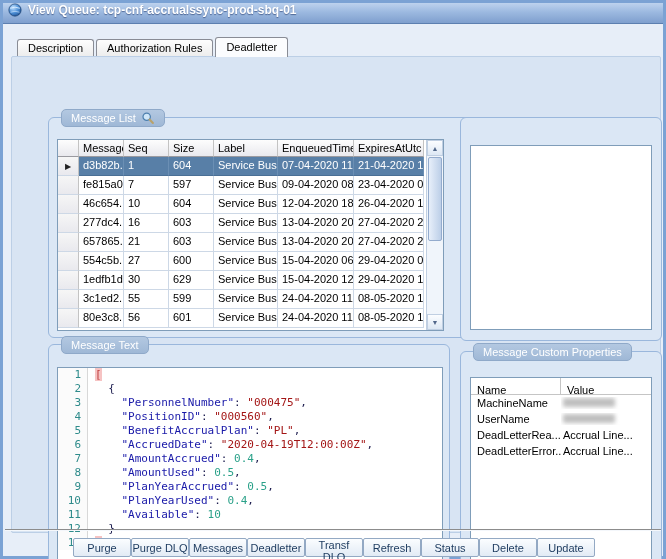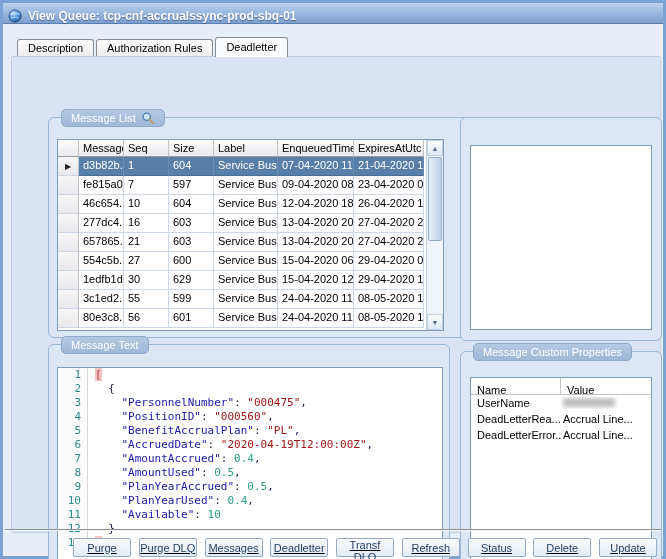--- a/index.html
+++ b/index.html
@@ -3,21 +3,21 @@
 <meta charset="utf-8">
 <style>
   * { margin:0; padding:0; box-sizing:border-box; }
   html,body { width:666px; height:559px; overflow:hidden; background:#c6d6ea;
               font-family:"Liberation Sans", sans-serif; }
   .window { position:relative; width:666px; height:559px;
             border:3px solid #7ba2d4; background:#e7eef8; }
   
   .titlebar { position:absolute; left:0; top:0; right:0; height:21px;
               background:linear-gradient(#bdd2ee 0%, #9cb9e0 45%, #7f9fce 100%);
-              border-bottom:1px solid #5c7fb0; display:flex; align-items:flex-end; padding-left:5px; }
+              border-bottom:1px solid #5c7fb0; display:flex; align-items:flex-start; padding-left:5px; }
   .titlebar-icon { width:14px; height:14px; margin-right:6px; flex:0 0 auto; }
   .titlebar-text { color:#ffffff; font-weight:bold; font-size:12px;
                    text-shadow:0 1px 1px rgba(20,40,90,.55); white-space:nowrap; }
   
   .tabstrip { position:absolute; left:14px; top:34px; height:20px; display:flex; align-items:flex-end; }
   .tab { height:18px; padding:2px 10px 0 10px; font-size:11px; color:#000;
          background:linear-gradient(#fdfdfd,#ececec); border:1px solid #898c95;
          border-bottom:none; border-radius:3px 3px 0 0; margin-right:2px; white-space:nowrap; }
   .tab.active { height:20px; padding-top:3px; background:#fbfcfe; position:relative; z-index:2; }
   .tabpage { position:absolute; left:8px; top:53px; width:650px; height:477px;
@@ -81,21 +81,21 @@
   .ph-value { flex:1 1 auto; border-right:none !important; }
   .prop-row { display:flex; height:16px; align-items:center; }
   .prop-name { flex:0 0 90px; padding-left:6px; white-space:nowrap; overflow:hidden; color:#000; }
   .prop-value { flex:1 1 auto; padding-left:2px; white-space:nowrap; overflow:hidden; color:#000; }
   .redacted { display:inline-block; width:52px; height:9px; background:#bfbfbf;
               filter:blur(2px); border-radius:1px; }
   
   .divider { position:absolute; left:2px; top:526px; width:656px; height:2px; background:#8c8c8c;
              border-bottom:1px solid #f4f7fb; }
   .buttonbar { position:absolute; left:70px; top:535px; width:584px; height:19px;
-               display:flex; justify-content:space-between;text-decoration:underline; }
+               display:flex; justify-content:flex-start; }
   .btn { width:58px; height:19px; font-family:"Liberation Sans", sans-serif; font-size:11px; color:#1c3a5e;
          background:linear-gradient(#fbfdff,#e2ebf5); border:1px solid #93a9c4; border-radius:2px;
          padding:0; text-align:center; }
 </style>
 </head>
 <body>
 
 <div class="window">
 
   <div class="titlebar">
@@ -300,20 +300,24 @@
       <div class="pill">
         <span>Message Custom Properties</span>
       </div>
       <div class="propslist">
         <div class="props-header">
           <div class="ph ph-name">Name</div>
           <div class="ph ph-value">Value</div>
         </div>
         <div id="props-rows">
             <div class="prop-row">
+              <div class="prop-name">MachineName</div>
+              <div class="prop-value"><span class="redacted"></span></div>
+            </div>
+            <div class="prop-row">
               <div class="prop-name">UserName</div>
               <div class="prop-value"><span class="redacted"></span></div>
             </div>
             <div class="prop-row">
               <div class="prop-name">DeadLetterRea...</div>
               <div class="prop-value">Accrual Line...</div>
             </div>
             <div class="prop-row">
               <div class="prop-name">DeadLetterError...</div>
               <div class="prop-value">Accrual Line...</div>

